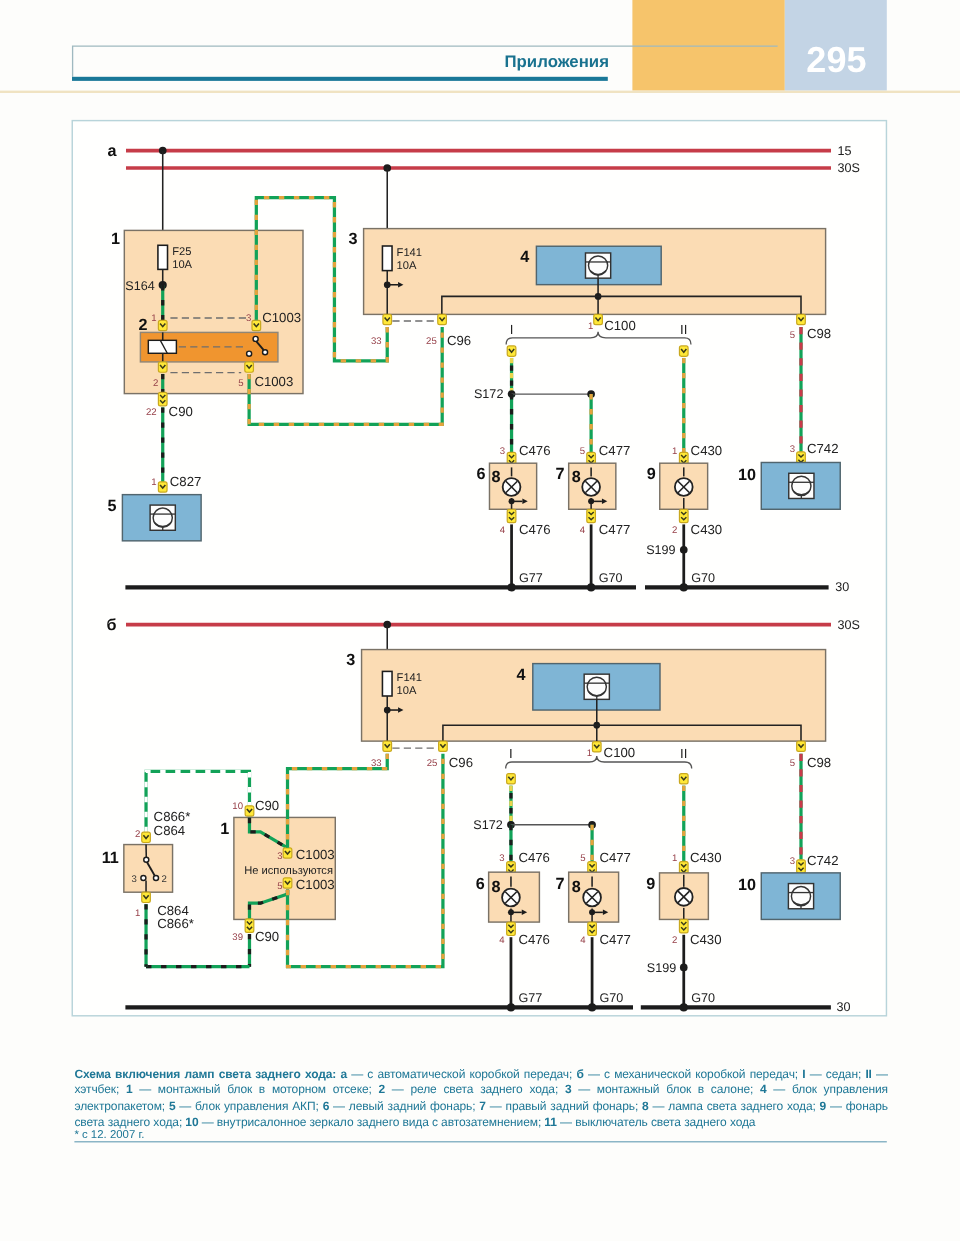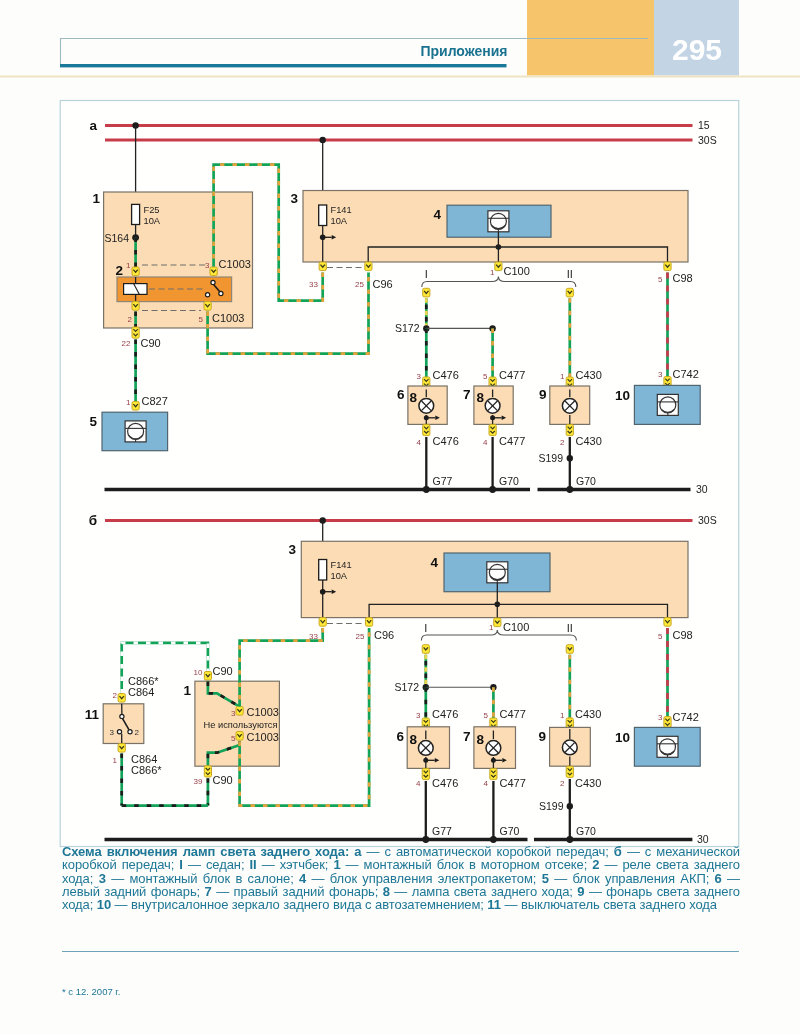--- a/index.html
+++ b/index.html
@@ -533,19 +533,19 @@
 <path d="M239.6,741.5 L239.6,805.6 L369.1,805.6 L369.1,628.1" class="do"></path>
 
 <line x1="104.5" y1="839.5" x2="527.5" y2="839.5" class="gb"></line>
 
 <line x1="534" y1="839.5" x2="692.4" y2="839.5" class="gb"></line>
 <text x="697" y="842.5" class="g">30</text>
 </g>
 
 </svg>
 
-<div style="position:absolute;left:62px;top:845px;width:678px;font-size:13px;line-height:13.3px;color:#1e7796;text-align:justify;letter-spacing:-0.09px">
+<div style="position:absolute;left:62px;top:889px;width:678px;font-size:10px;line-height:13.3px;color:#1e7796;text-align:justify;letter-spacing:-0.09px">
 <b>Схема включения ламп света заднего хода:</b> <b>а</b> — с автоматической коробкой передач; <b>б</b> — с механической коробкой передач; <b>I</b> — седан; <b>II</b> — хэтчбек; <b>1</b> — монтажный блок в моторном отсеке; <b>2</b> — реле света заднего хода; <b>3</b> — монтажный блок в салоне; <b>4</b> — блок управления электропакетом; <b>5</b> — блок управления АКП; <b>6</b> — левый задний фонарь; <b>7</b> — правый задний фонарь; <b>8</b> — лампа света заднего хода; <b>9</b> — фонарь света заднего хода; <b>10</b> — внутрисалонное зеркало заднего вида с автозатемнением; <b>11</b> — выключатель света заднего хода
 </div>
 
 <div style="position:absolute;left:62px;top:951px;width:677px;border-top:1px solid #6fa3b8"></div>
 
-<div style="position:absolute;left:62px;top:986px;font-size:9.5px;color:#1e7796">* с 12. 2007 г.</div>
+<div style="position:absolute;left:62px;top:940px;font-size:9.5px;color:#1e7796">* с 12. 2007 г.</div>
 
 </body></html>

